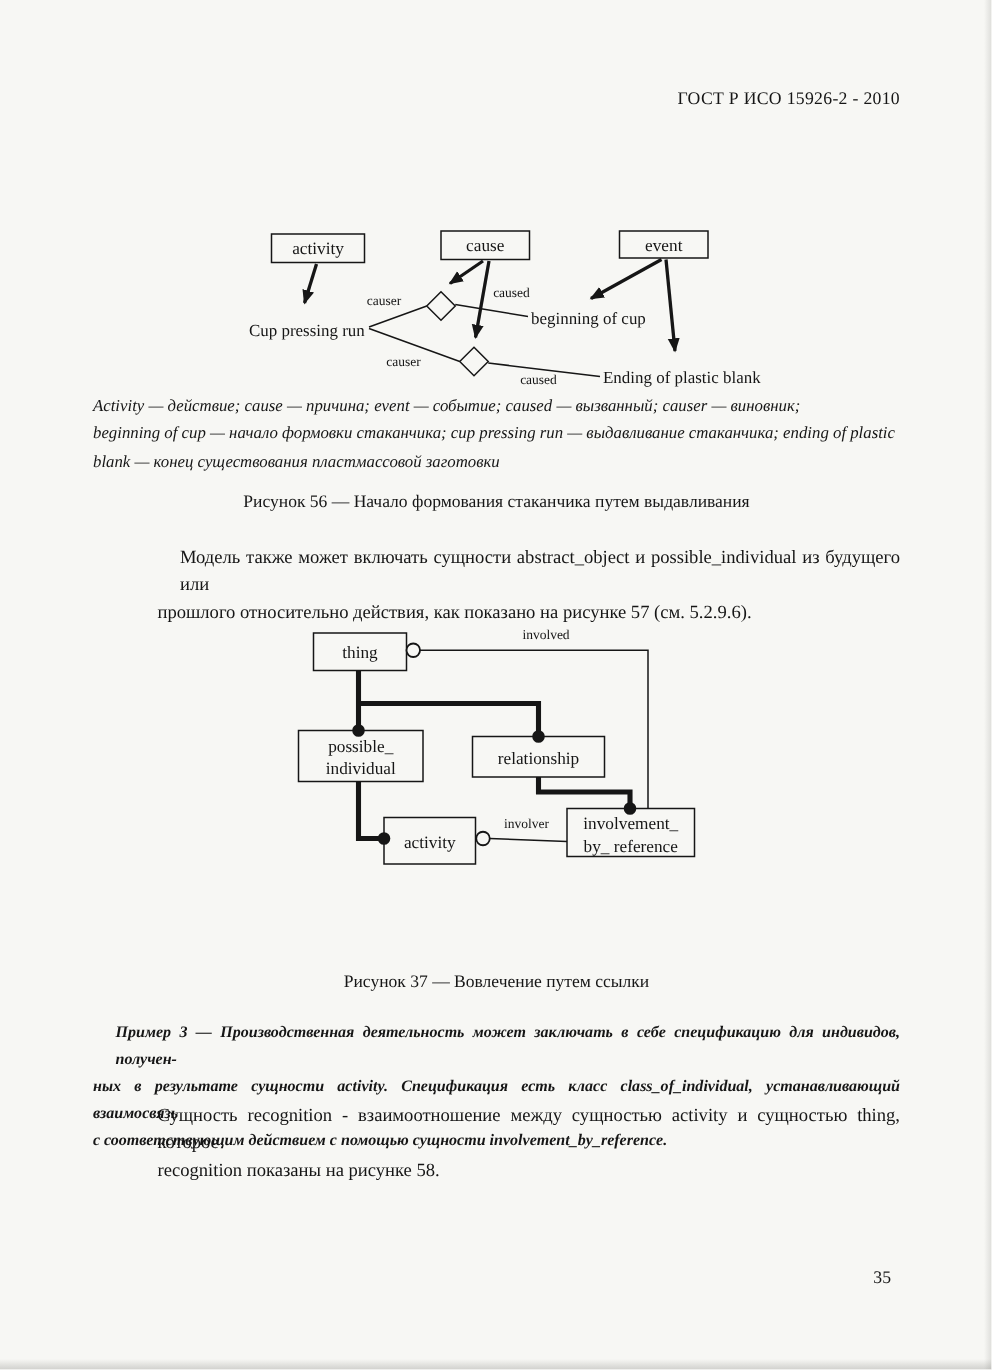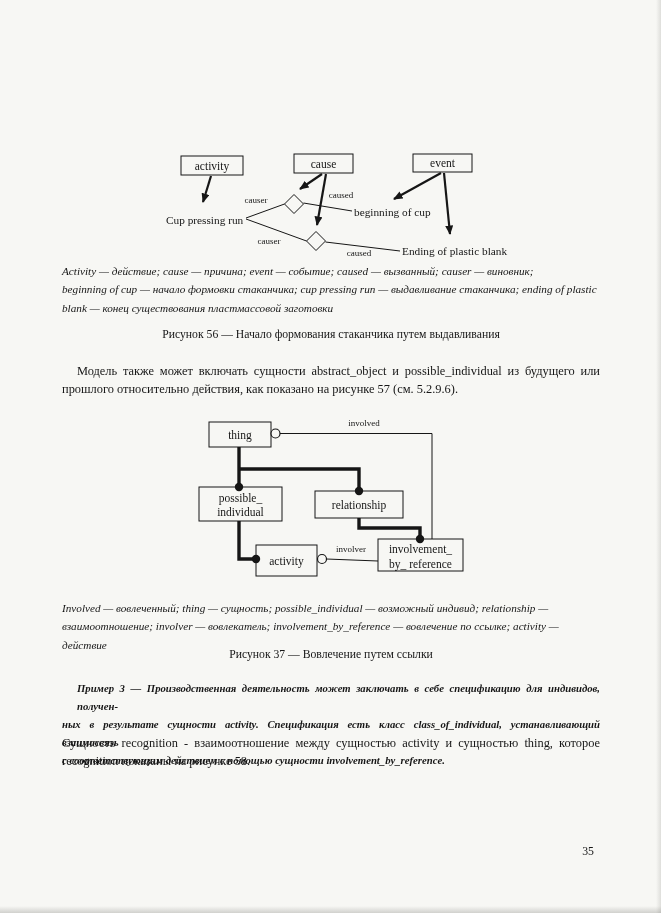--- a/index.html
+++ b/index.html
@@ -11,21 +11,21 @@
   .abs { position:absolute; }
   .header {
     left:0; top:58px; width:600px; text-align:right;
     font-size:11.8px; letter-spacing:0.2px;
   }
   .para { left:62px; width:538px; }
   .line { display:block; }
   .just { text-align:justify; text-align-last:justify; }
   .indent { padding-left:15px; box-sizing:border-box; }
   .example-line { font-size:10.7px; font-style:italic; font-weight:bold; line-height:18px; }
-  .body-line { font-size:12.4px; line-height:18.4px; }
+  .body-line { font-size:12.4px; line-height:18.4px;margin-left:43px; }
   .legend-line { font-size:11.2px; font-style:italic; line-height:18.4px; }
   .caption { left:62px; width:538px; text-align:center; font-size:11.7px; }
   .pagenum { left:0; top:844px; width:594px; text-align:right; font-size:11.8px; }
   svg { position:absolute; left:0; overflow:visible; }
   svg text { font-family:"Liberation Serif", serif; fill:#161616; }
   .boxlbl { font-size:11.5px; text-anchor:middle; }
   .nodelbl { font-size:11.3px; }
   .smalllbl { font-size:9px; text-anchor:middle; }
   .box { fill:#f7f7f4; stroke:#161616; stroke-width:1; }
   .thin { stroke:#161616; stroke-width:1; fill:none; }
@@ -36,20 +36,21 @@
   .edge-bottom { left:0; right:0; bottom:0; height:7px;
     background:linear-gradient(to bottom, rgba(110,110,105,0), rgba(110,110,105,0.28)); }
   .edge-right { top:0; bottom:0; right:0; width:5px;
     background:linear-gradient(to right, rgba(110,110,105,0), rgba(110,110,105,0.18)); }
 </style>
 </head>
 <body>
 
 <div class="page">
 
+  <div class="abs header">ГОСТ Р ИСО 15926-2 - 2010</div>
 
 
   <svg style="top:148px;" width="661" height="115" viewBox="0 0 661 115">
     <defs>
       <marker id="ah1" markerWidth="11" markerHeight="9" refX="8.5" refY="4" orient="auto" markerUnits="userSpaceOnUse">
         <path d="M0,0 L9.5,4 L0,8 z" fill="#161616"></path>
       </marker>
     </defs>
 
     <g>
@@ -133,24 +134,20 @@
     <text class="boxlbl" x="240.5" y="104">individual</text>
     <text class="boxlbl" x="359" y="97">relationship</text>
     <text class="boxlbl" x="286.5" y="153">activity</text>
     <text class="boxlbl" x="420.5" y="140.5">involvement_</text>
     <text class="boxlbl" x="420.5" y="156">by_ reference</text>
 
     <text class="smalllbl" x="364" y="14">involved</text>
     <text class="smalllbl" x="351" y="140">involver</text>
   </svg>
 
-  <div class="abs para" style="top:599px;">
-    <span class="line legend-line">Involved — вовлеченный; thing — сущность; possible_individual — возможный индивид; relationship —</span>
-    <span class="line legend-line">взаимоотношение; involver — вовлекатель; involvement_by_reference — вовлечение по ссылке; activity — действие</span>
-  </div>
   <div class="abs caption" style="top:648px;">Рисунок 37 — Вовлечение путем ссылки</div>
 
   <div class="abs para" style="top:679px;">
     <span class="line example-line just indent">Пример 3 — Производственная деятельность может заключать в себе спецификацию для индивидов, получен-</span>
     <span class="line example-line just">ных в результате сущности activity. Спецификация есть класс class_of_individual, устанавливающий взаимосвязь</span>
     <span class="line example-line">с соответствующим действием с помощью сущности involvement_by_reference.</span>
   </div>
 
   <div class="abs para" style="top:734px;">
     <span class="line body-line just">Сущность recognition  -  взаимоотношение между сущностью activity и сущностью thing, которое</span>

